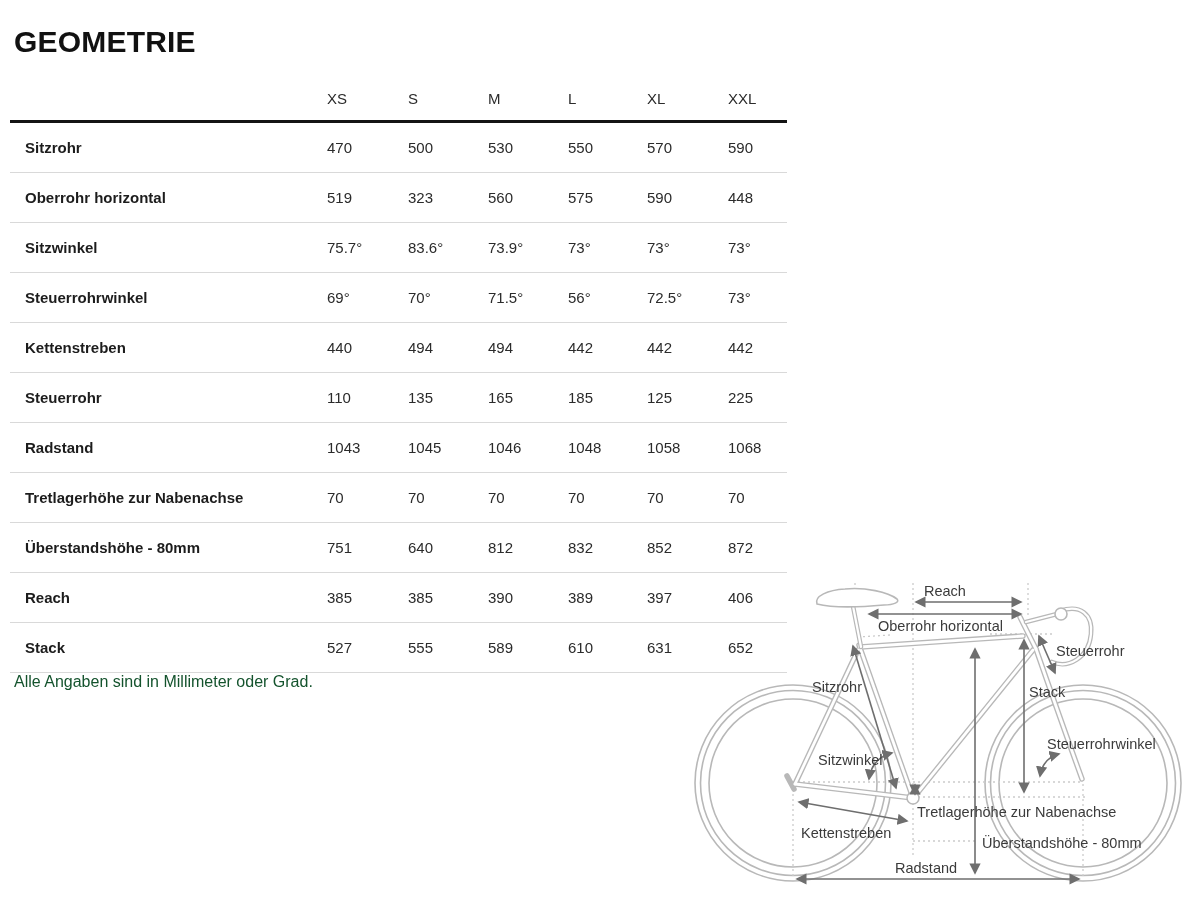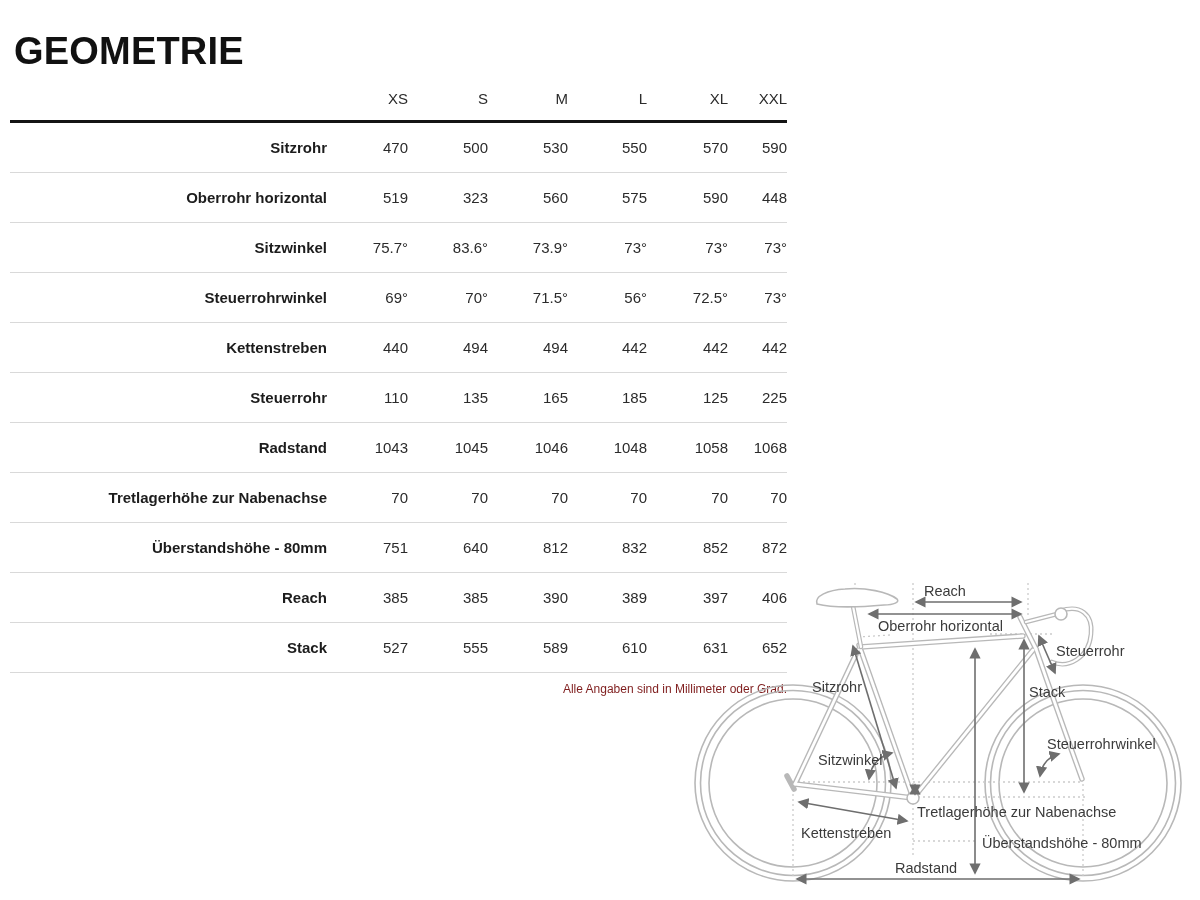--- a/index.html
+++ b/index.html
@@ -4,39 +4,39 @@
 <style>
   html,body{margin:0;padding:0;}
   body{
     width:1200px;height:900px;position:relative;overflow:hidden;
     background:#ffffff;
     font-family:"Liberation Sans","DejaVu Sans",sans-serif;
     color:#1a1a1a;
   }
   .page-title{
     position:absolute;left:14px;top:5px;
-    font-size:38px;font-weight:700;letter-spacing:.2px;color:#111;
+    font-size:30px;font-weight:700;letter-spacing:.2px;color:#111;
   }
   .geo-table{
-    position:absolute;left:10px;top:76px;width:777px;text-align:right;
+    position:absolute;left:10px;top:76px;width:777px;
   }
   .grid{
     display:grid;
     grid-template-columns:317px 81px 80px 80px 79px 81px 1fr;
     align-items:center;
   }
   .thead{height:44px;border-bottom:3px solid #141414;}
   .thead .cell{font-size:15px;color:#2b2b2b;}
   .trow{height:49px;border-bottom:1px solid #d9d9d9;}
   .cell{white-space:nowrap;}
   .cell.label{font-size:15px;font-weight:700;color:#1c1c1c;padding-left:15px;}
   .cell.val{font-size:15px;color:#2b2b2b;}
   .footnote{
-    margin-top:9px;padding-left:4px;
-    font-size:12px;color:#7f1d1d;
+    padding-left:4px;
+    font-size:16px;color:#14532d;
   }
   .diagram{
     position:absolute;left:0;top:0;width:1200px;height:900px;
     pointer-events:none;
   }
   .diagram text{
     font-family:"Liberation Sans","DejaVu Sans",sans-serif;
     font-size:14.5px;fill:#3b3b3b;
   }
 </style>

